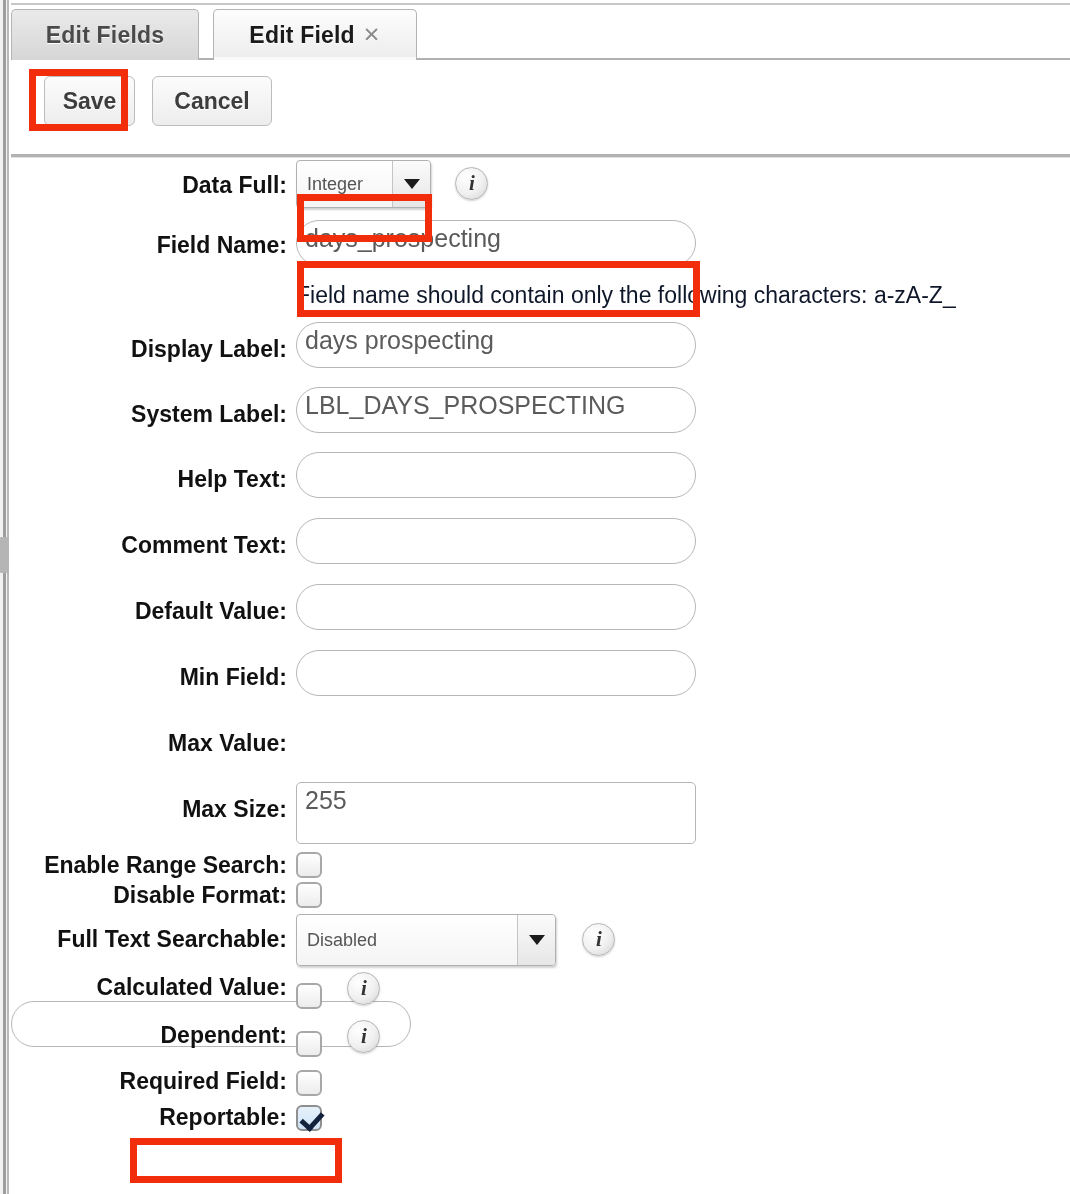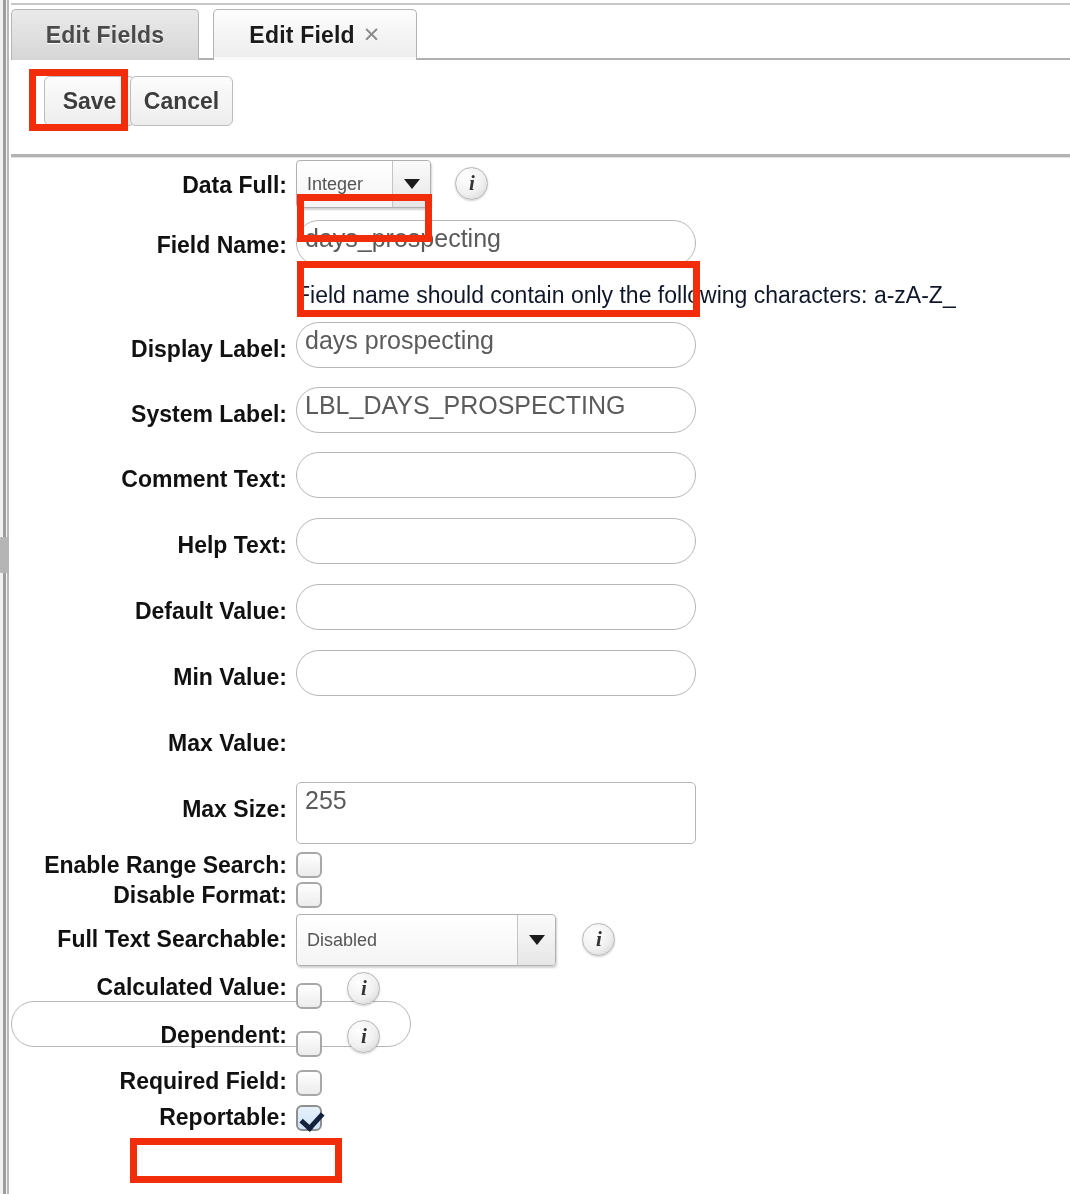--- a/index.html
+++ b/index.html
@@ -119,21 +119,21 @@
     font-size: 23px;
     font-weight: bold;
     color: #3d3d3d;
     text-shadow: 0 1px 0 #ffffff;
     background: linear-gradient(to bottom, #fcfcfc 0%, #ededed 100%);
     border: 1px solid #bcbcbc;
     border-radius: 6px;
     cursor: pointer;
   }
   .btn-save   { left: 33px; width: 91px; }
-  .btn-cancel { left: 119px; width: 103px; }
+  .btn-cancel { left: 141px; width: 120px; }
 
   .bar-divider {
     position: absolute;
     left: 11px; top: 154px;
     width: 1059px; height: 3px;
     background: #b2b2b2;
   }
   .bar-divider-lo {
     position: absolute;
     left: 11px; top: 157px;
@@ -350,42 +350,42 @@
     </div>
 
     <div class="row" style="height:65px;">
       <div class="lbl" style="padding-top:14px;">System Label:</div>
       <div class="ctrl">
         <div class="txtinput h58">LBL_DAYS_PROSPECTING</div>
       </div>
     </div>
 
     <div class="row" style="height:66px;">
+      <div class="lbl" style="padding-top:14px;">Help Text:</div>
+      <div class="ctrl">
+        <div class="txtinput h58"></div>
+      </div>
+    </div>
+
+    <div class="row" style="height:66px;">
       <div class="lbl" style="padding-top:14px;">Comment Text:</div>
-      <div class="ctrl">
-        <div class="txtinput h58"></div>
-      </div>
-    </div>
-
-    <div class="row" style="height:66px;">
-      <div class="lbl" style="padding-top:14px;">Help Text:</div>
       <div class="ctrl">
         <div class="txtinput h58"></div>
       </div>
     </div>
 
     <div class="row" style="height:66px;">
       <div class="lbl" style="padding-top:14px;">Default Value:</div>
       <div class="ctrl">
         <div class="txtinput h58"></div>
       </div>
     </div>
 
     <div class="row" style="height:66px;">
-      <div class="lbl" style="padding-top:14px;">Min Value:</div>
+      <div class="lbl" style="padding-top:14px;">Min Field:</div>
       <div class="ctrl">
         <div class="txtinput h58"></div>
       </div>
     </div>
 
     <div class="row" style="height:66px;flex-direction:column;">
       <div class="lbl" style="padding-top:14px;">Max Value:</div>
       <div class="ctrl">
         <div class="txtinput h58"></div>
       </div>

